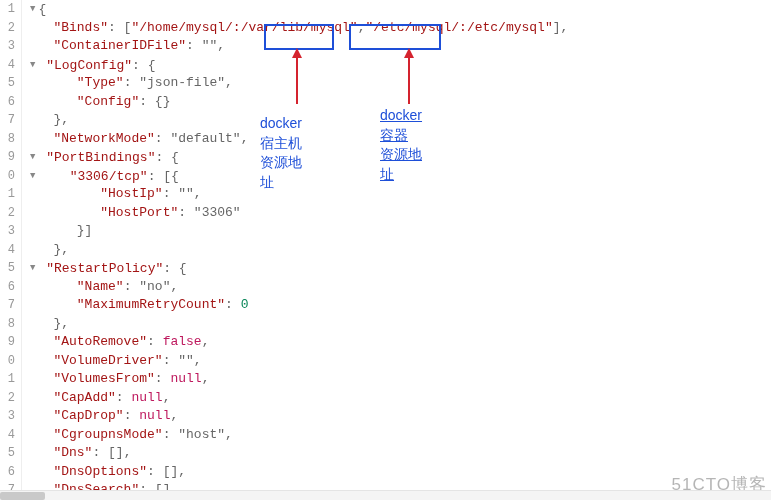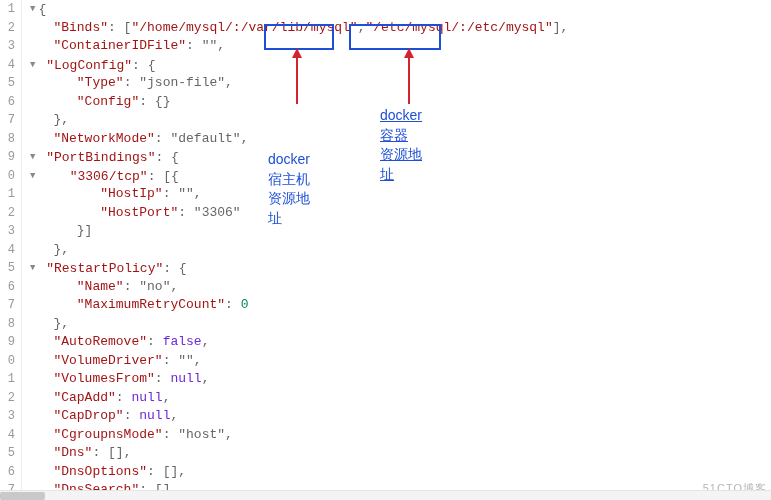--- a/index.html
+++ b/index.html
@@ -29,21 +29,21 @@
   }
   .gutter div { height: 18.5px; line-height: 18.5px; }
   .code {
     padding-left: 8px;
     flex: 1;
   }
   .code .line { height: 18.5px; line-height: 18.5px; white-space: pre; }
   .k { color: #a31515; }      
   .p { color: #666; }         
   .n { color: #098658; }      
-  .b { color: #6d28d9; }      
+  .b { color: #be185d; }      
   .fold {
     display: inline-block;
     color: #888;
     font-size: 9px;
     margin-right: 3px;
     vertical-align: middle;
   }
   
   .overlay {
     position: absolute;
@@ -72,21 +72,21 @@
     font-family: "Microsoft YaHei", sans-serif;
     font-size: 14px;
     color: #1e4fd8;
     line-height: 1.4;
   }
   .watermark {
     position: absolute;
     right: 4px;
     bottom: 4px;
     font-family: "Microsoft YaHei", sans-serif;
-    font-size: 11px;
+    font-size: 17px;
     color: rgba(120,120,120,0.55);
     letter-spacing: 1px;
   }
   .scrollbar-h {
     position: absolute;
     left: 0; right: 0; bottom: 0;
     height: 10px;
     background: #f4f4f4;
     border-top: 1px solid #e4e4e4;
   }
@@ -164,21 +164,21 @@
   </div>
 </div>
 
 <div class="overlay">
   <div class="rect" style="left:264px; top:24px; width:70px; height:26px;"></div>
   <div class="rect" style="left:349px; top:24px; width:92px; height:26px;"></div>
 
   <div class="arrow" style="left:296px; top:56px; height:48px;"></div>
   <div class="arrow" style="left:408px; top:56px; height:48px;"></div>
 
-  <div class="anno" style="left:268px; top:114px;margin-top:36px;">
+  <div class="anno" style="left:260px; top:114px;">
     <span>docker宿主机</span><br><span>资源地址</span>
   </div>
   <div class="anno" style="left:380px; top:106px;text-decoration:underline;">
     <span>docker容器</span><br><span>资源地址</span>
   </div>
 </div>
 
 <div class="watermark">51CTO博客</div>
 
 <div class="scrollbar-h">

